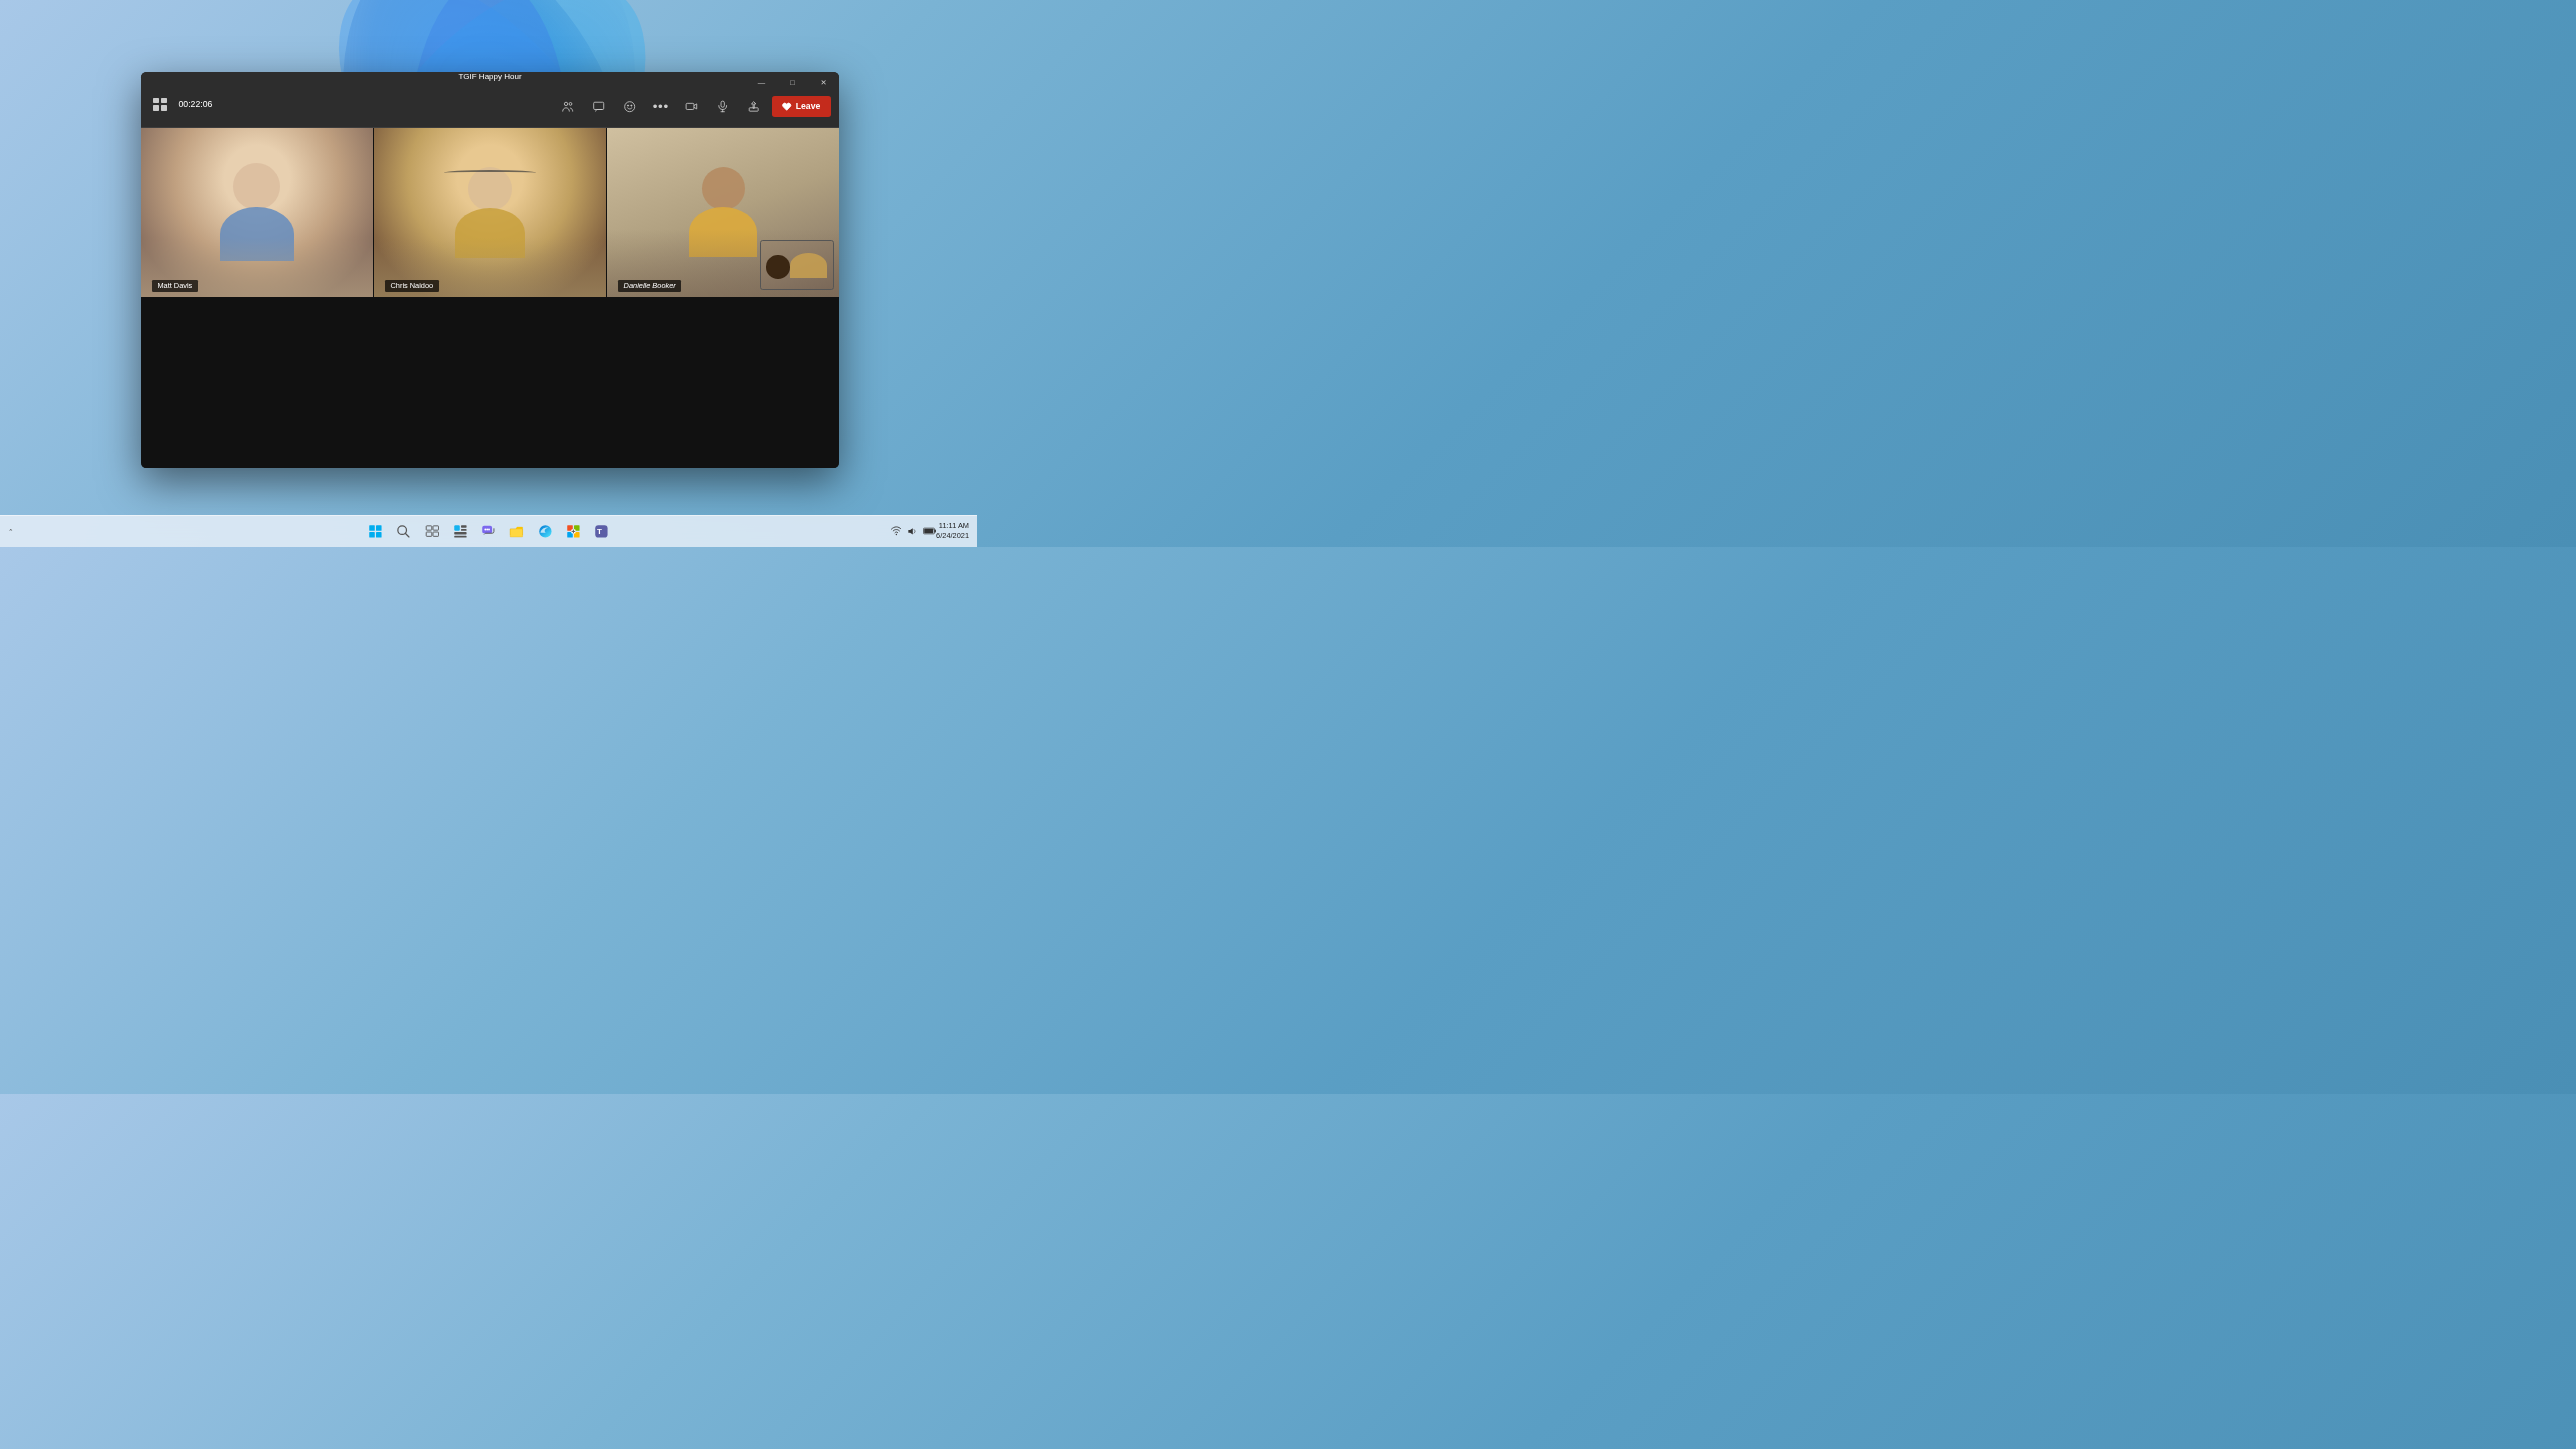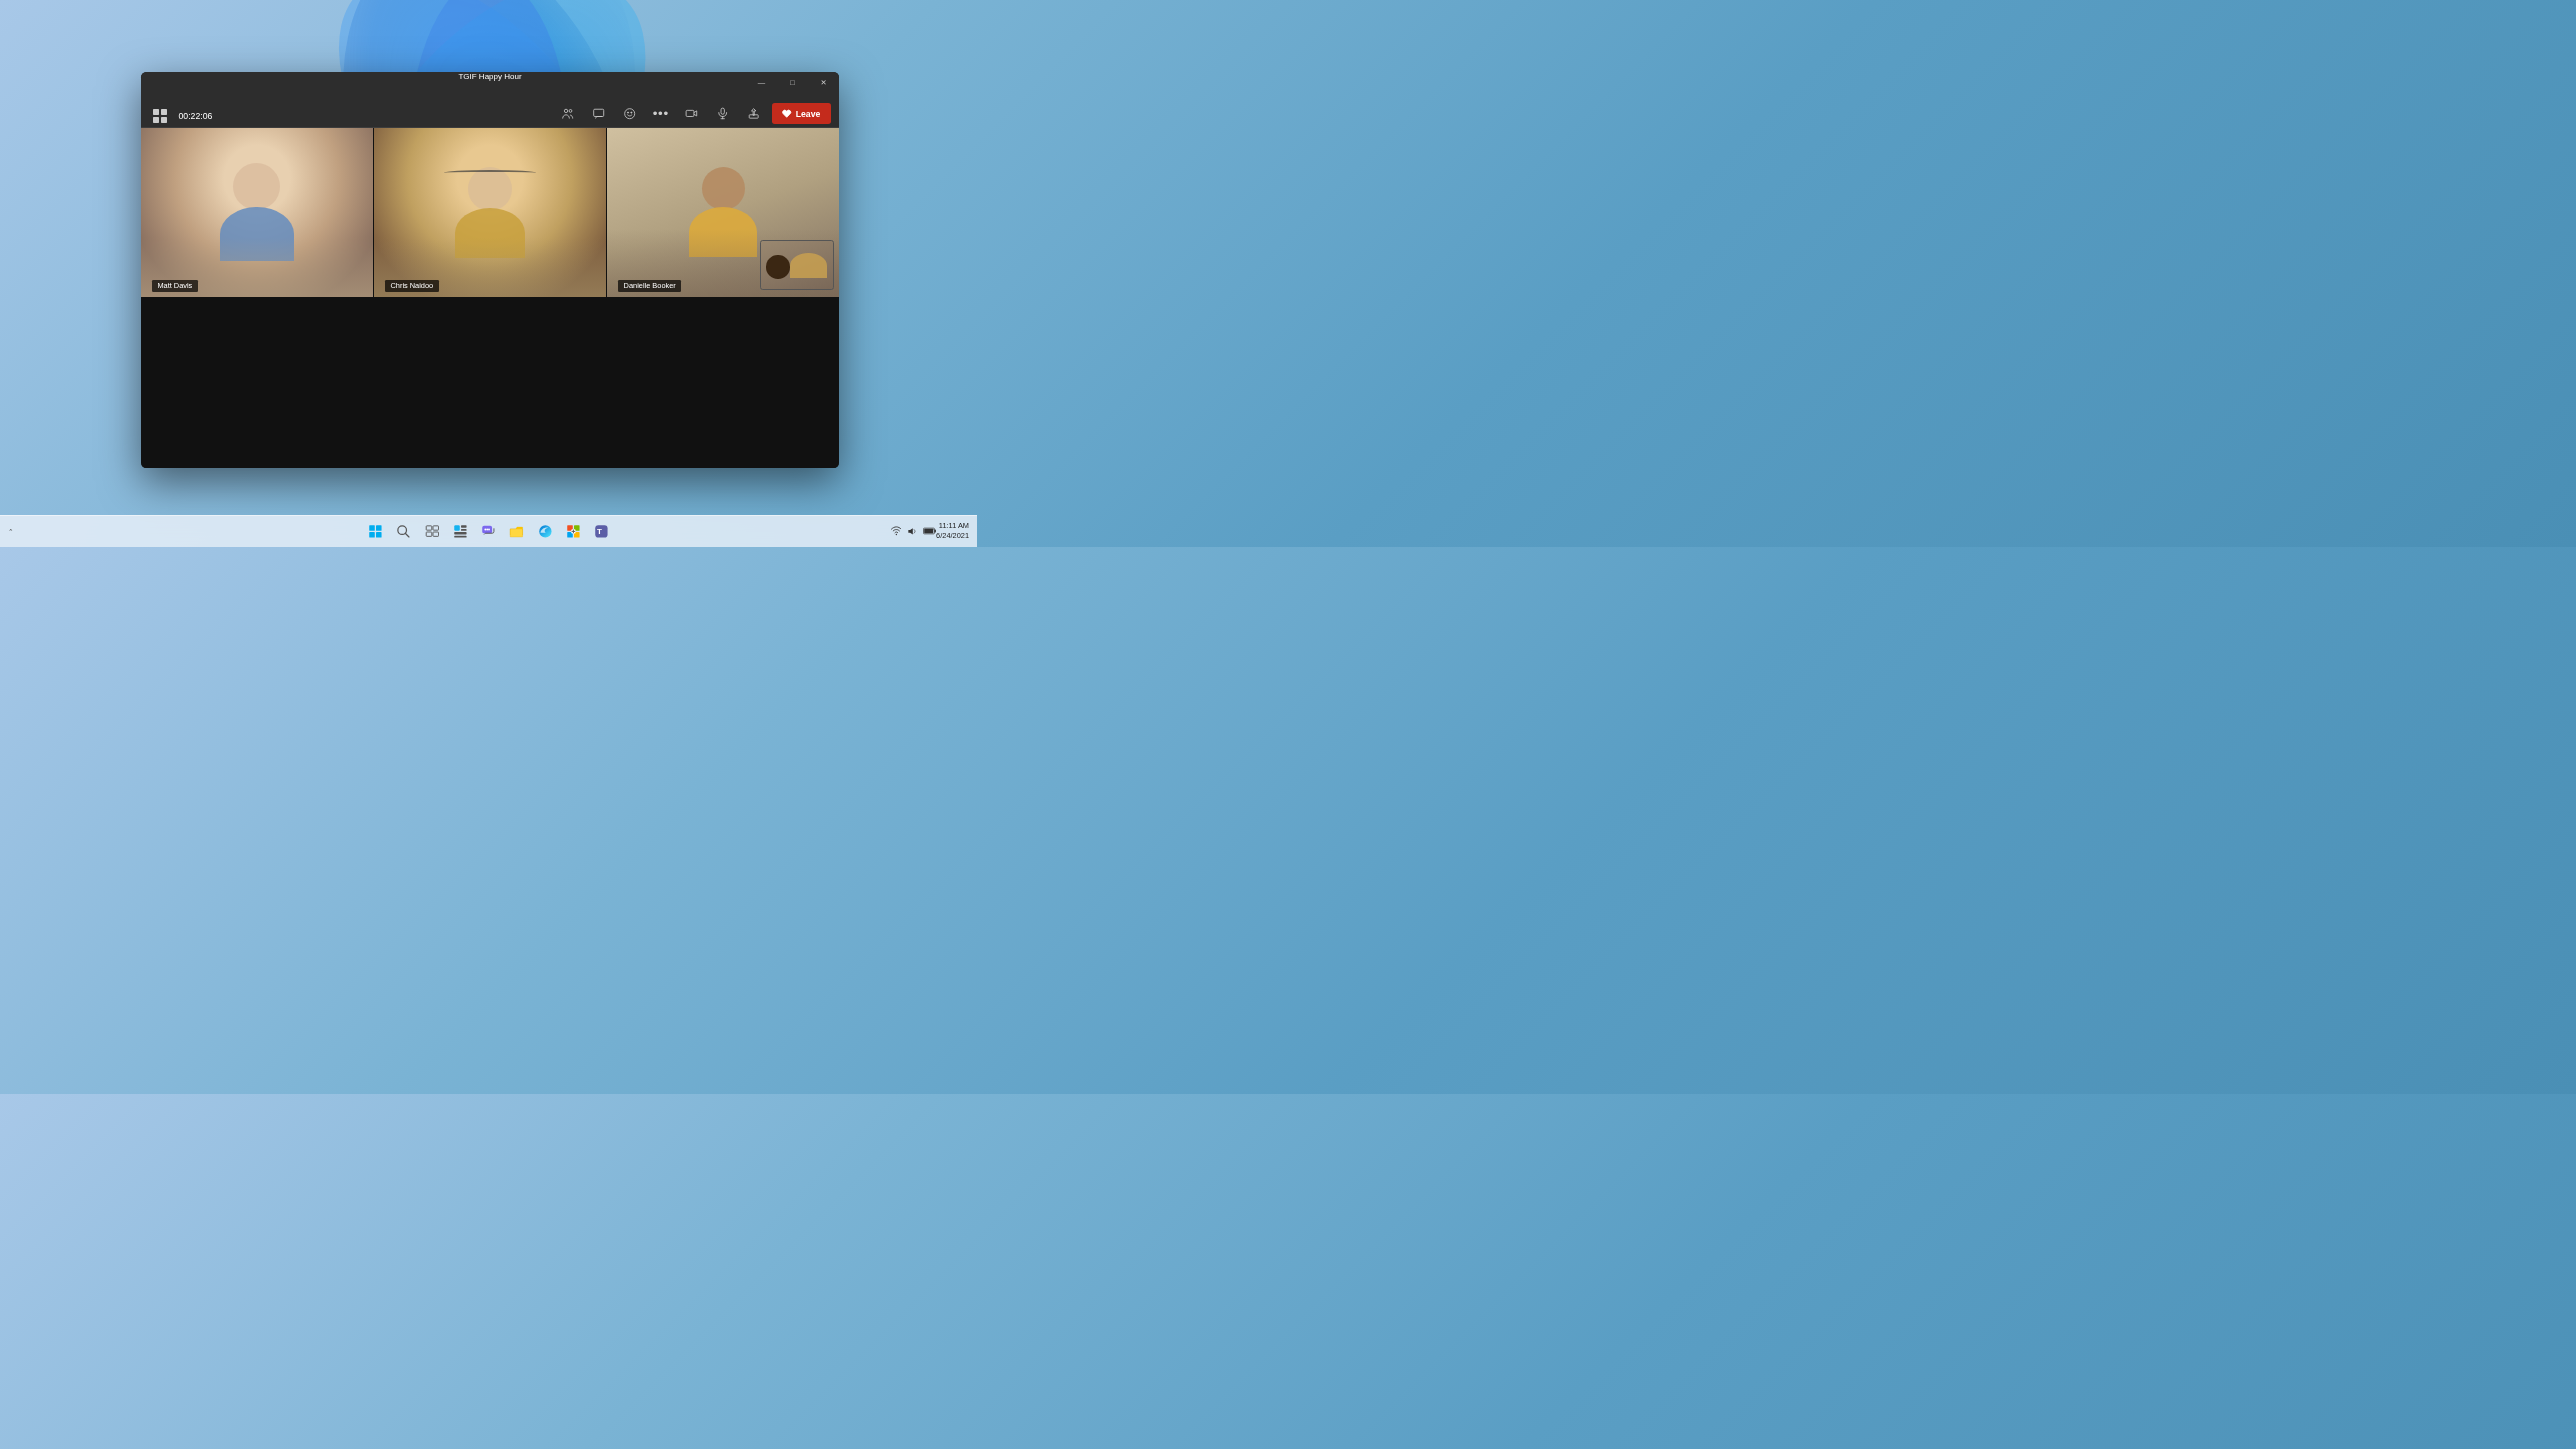--- a/index.html
+++ b/index.html
@@ -66,21 +66,21 @@
       background: transparent;
       border: none;
       transition: background 0.1s;
     }
 
     
     .toolbar {
       background: #2d2d2d;
       height: 34px;
       display: flex;
-      align-items: flex-end;
+      align-items: flex-start;
       padding: 0 8px;
       gap: 5.4px;
       flex-shrink: 0;
       border-bottom: 0.7px solid #3d3d3d;
     }
 
     .toolbar-left {
       display: flex;
       align-items: center;
       gap: 8px;
@@ -465,21 +465,21 @@
         <div style="position:absolute;top:25%;left:30%;width:40%;height:5.4px;border-top:2.7px solid rgba(60,60,60,0.7);border-radius:50% 50% 0 0;"></div>
       </div>
       <div class="name-tag">
         <span>Chris Naidoo</span>
       </div>
     </div>
 
 
 
 
-    <div class="video-cell" style="position:relative;">
+    <div class="video-cell" style="position:relative;font-style:italic;">
       <div class="tile-person danielle">
         <div style="position:absolute;width:100%;height:100%;background:linear-gradient(160deg,#d0c0a0 0%,#b0a080 50%,#807060 100%);">
           <div style="position:absolute;width:100%;height:100%;display:flex;flex-direction:column;align-items:center;justify-content:center;">
             <div style="width:43px;height:43px;border-radius:50%;background:rgba(180,140,100,0.95);margin-bottom:0;"></div>
             <div style="width:68px;height:50px;border-radius:50% 50% 0 0;background:rgba(220,170,60,0.9);margin-top:-2.7px;"></div>
             <div style="position:absolute;bottom:0;width:100%;height:40%;background:linear-gradient(to top,rgba(120,100,80,0.5),transparent);"></div>
           </div>
         </div>
       </div>
       <div class="name-tag">

